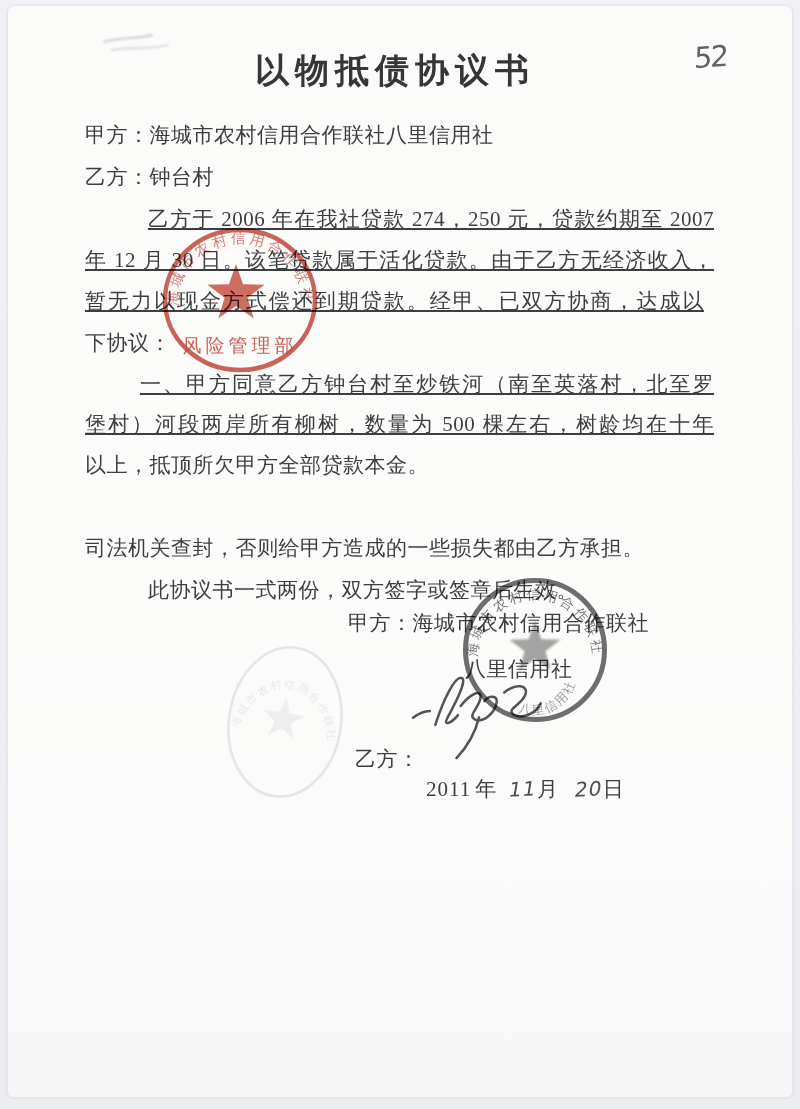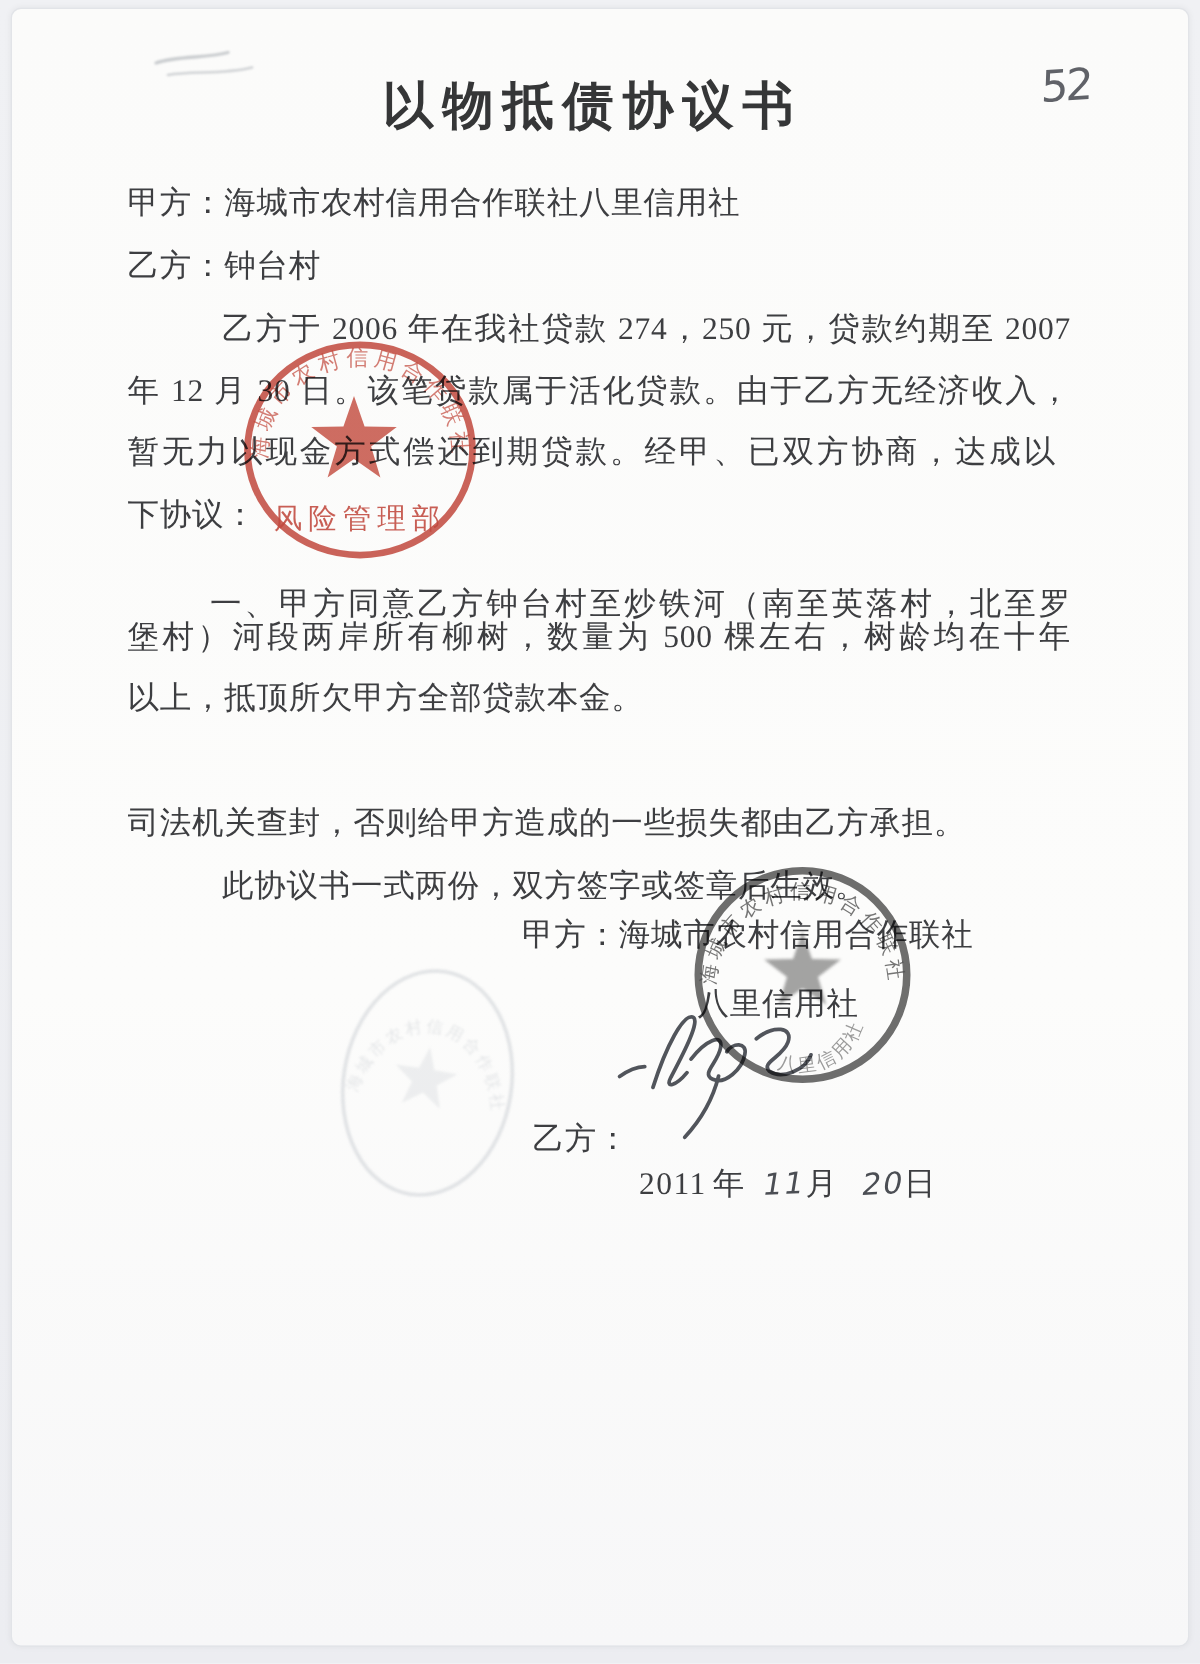--- a/index.html
+++ b/index.html
@@ -16,28 +16,28 @@
     box-shadow:0 0 4px rgba(0,0,0,0.05);
   }
   .title{
     position:absolute;left:0;top:48px;width:790px;text-align:center;
     font-size:34px;font-weight:700;color:#353637;letter-spacing:6px;
   }
   .line{
     position:absolute;font-size:21px;color:#3d3e41;letter-spacing:0.5px;
     white-space:nowrap;
   }
-  .fill{white-space:normal;text-align:justify;text-align-last:justify;}
+  .fill{white-space:normal;text-align:justify;text-align-last:justify;text-decoration:underline;}
   .l0{top:121px;left:85px;}
   .l1{top:163px;left:85px;}
   .l2{top:205px;left:148px;width:566px;}
   .l3{top:246px;left:85px;width:629px;}
   .l4{top:287px;left:85px;width:619px;}
   .l5{top:329px;left:85px;}
-  .l6{top:388px;left:140px;width:574px;}
+  .l6{top:370px;left:140px;width:574px;}
   .l7{top:410px;left:85px;width:629px;}
   .l8{top:451px;left:85px;}
   .l9{top:491px;left:140px;}
   .l10{top:534px;left:85px;}
   .l11{top:576px;left:148px;font-family:Liberation Mono, monospace;}
   .sigA1{top:609px;left:348px;}
   .sigA2{top:655px;left:465px;}
   .sigB{top:697px;left:355px;margin-top:48px;}
   .dateline{top:775px;left:426px;letter-spacing:1px;}
   .dateline .unit{margin:0 6px 0 4px;}

